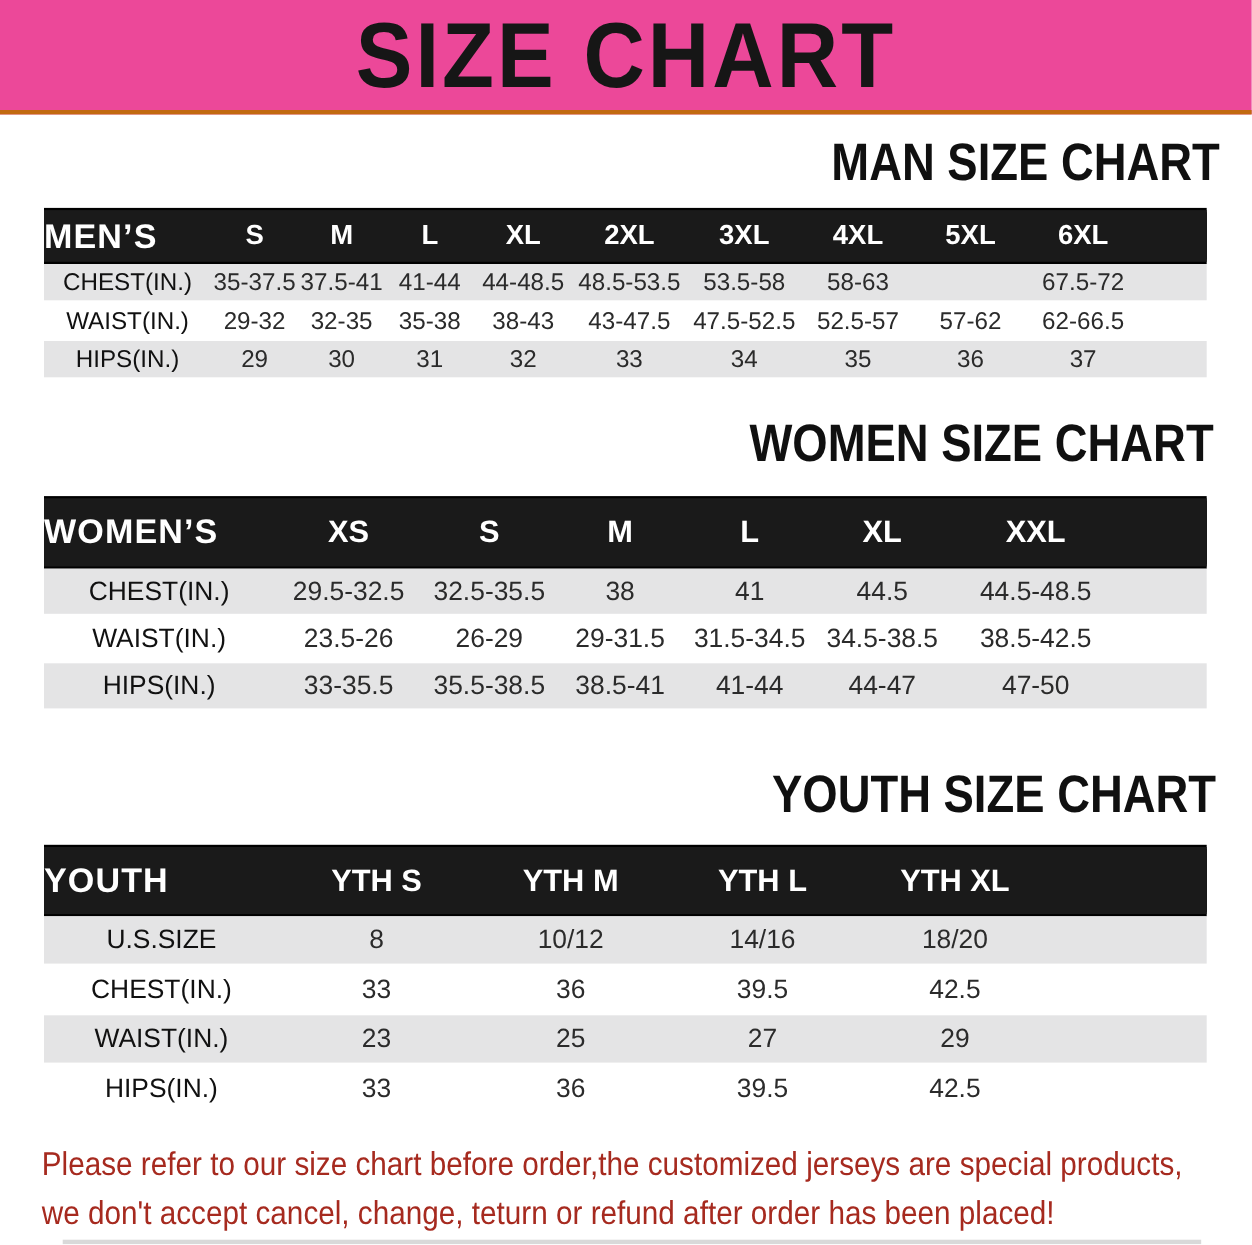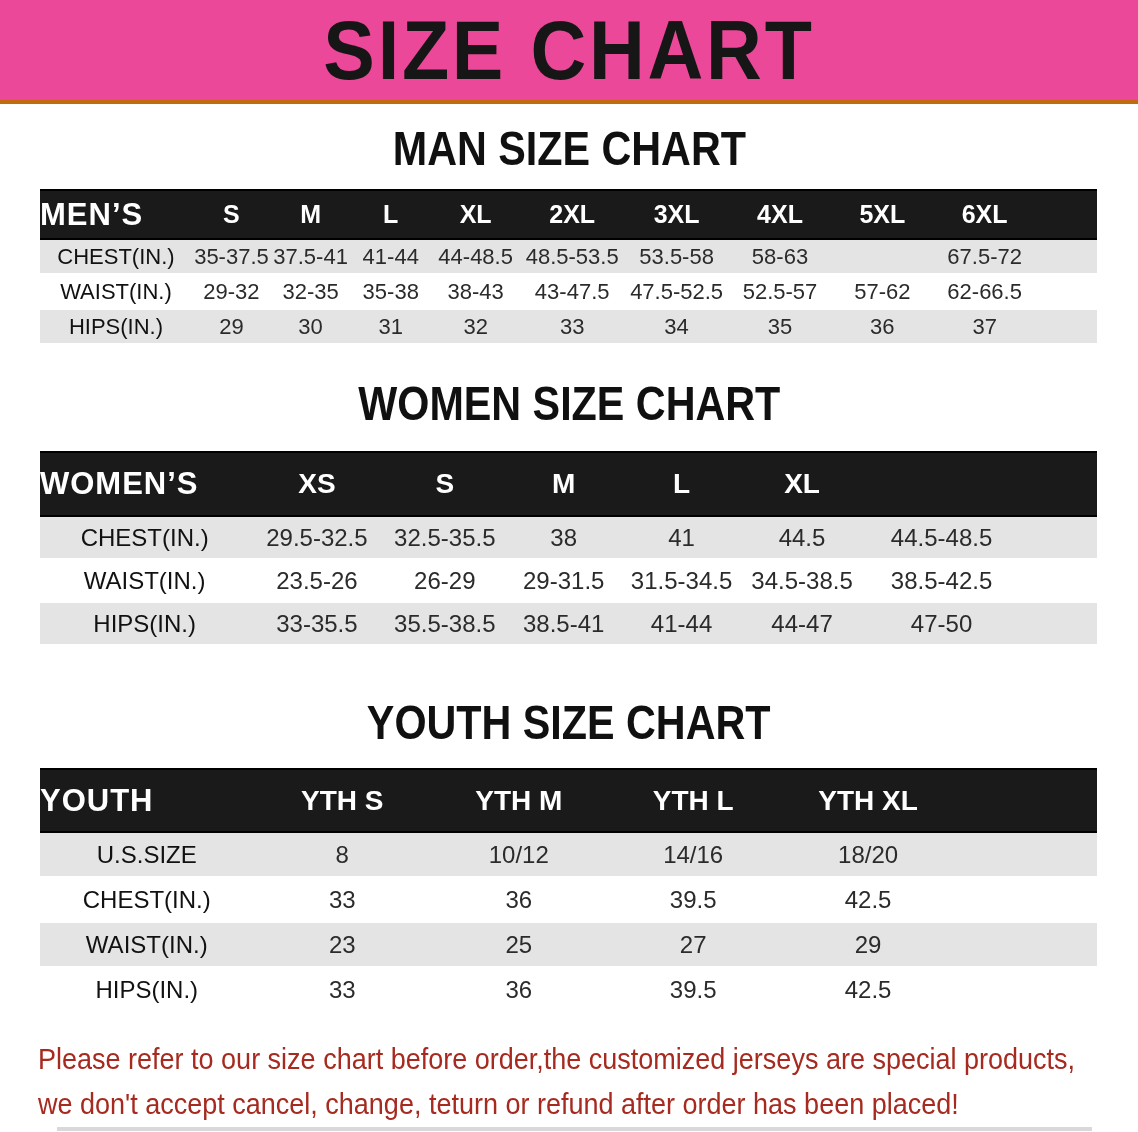--- a/index.html
+++ b/index.html
@@ -13,21 +13,21 @@
     background:#ec4899;border-bottom:4px solid #c26a10;
     display:flex;align-items:center;justify-content:center;
   }
   .banner-title{
     font-size:84px;font-weight:bold;color:#161616;letter-spacing:3px;
     transform:scaleX(0.92);white-space:nowrap;
   }
   
   .sec-title{
     position:absolute;left:0;width:100%;height:52px;
-    display:flex;align-items:center;justify-content:center;
+    display:flex;align-items:center;justify-content:flex-end;
     font-weight:bold;color:#101010;
   }
   .sec-title span{font-size:48px;transform:scaleX(0.86);white-space:nowrap}
   #title-0{top:122px}
   #title-1{top:377px}
   #title-2{top:696px}
   
   .size-table{
     position:absolute;left:40px;width:1057px;
     display:flex;flex-direction:column;gap:2px;
@@ -129,20 +129,21 @@
   <span>WOMEN SIZE CHART</span>
 </div>
 <div class="size-table womens" id="table-1" style="top: 453px;">
     <div class="trow thead" style="height: 62px;">
       <div class="cell th-label" style="width: 19.8%;">WOMEN’S</div>
       <div class="cell th" style="width: 12.8%;">XS</div>
       <div class="cell th" style="width: 11.4%;">S</div>
       <div class="cell th" style="width: 11.1%;">M</div>
       <div class="cell th" style="width: 11.2%;">L</div>
       <div class="cell th" style="width: 11.6%;">XL</div>
+      <div class="cell th" style="width: 14.8%;">XXL</div>
       <div class="cell th" style="width: 7.3%;"></div>
     </div>
     <div class="trow gray" style="height: 41px;">
       <div class="cell row-label" style="width: 19.8%;">CHEST(IN.)</div>
       <div class="cell td" style="width: 12.8%;">29.5-32.5</div>
       <div class="cell td" style="width: 11.4%;">32.5-35.5</div>
       <div class="cell td" style="width: 11.1%;">38</div>
       <div class="cell td" style="width: 11.2%;">41</div>
       <div class="cell td" style="width: 11.6%;">44.5</div>
       <div class="cell td" style="width: 14.8%;">44.5-48.5</div>

